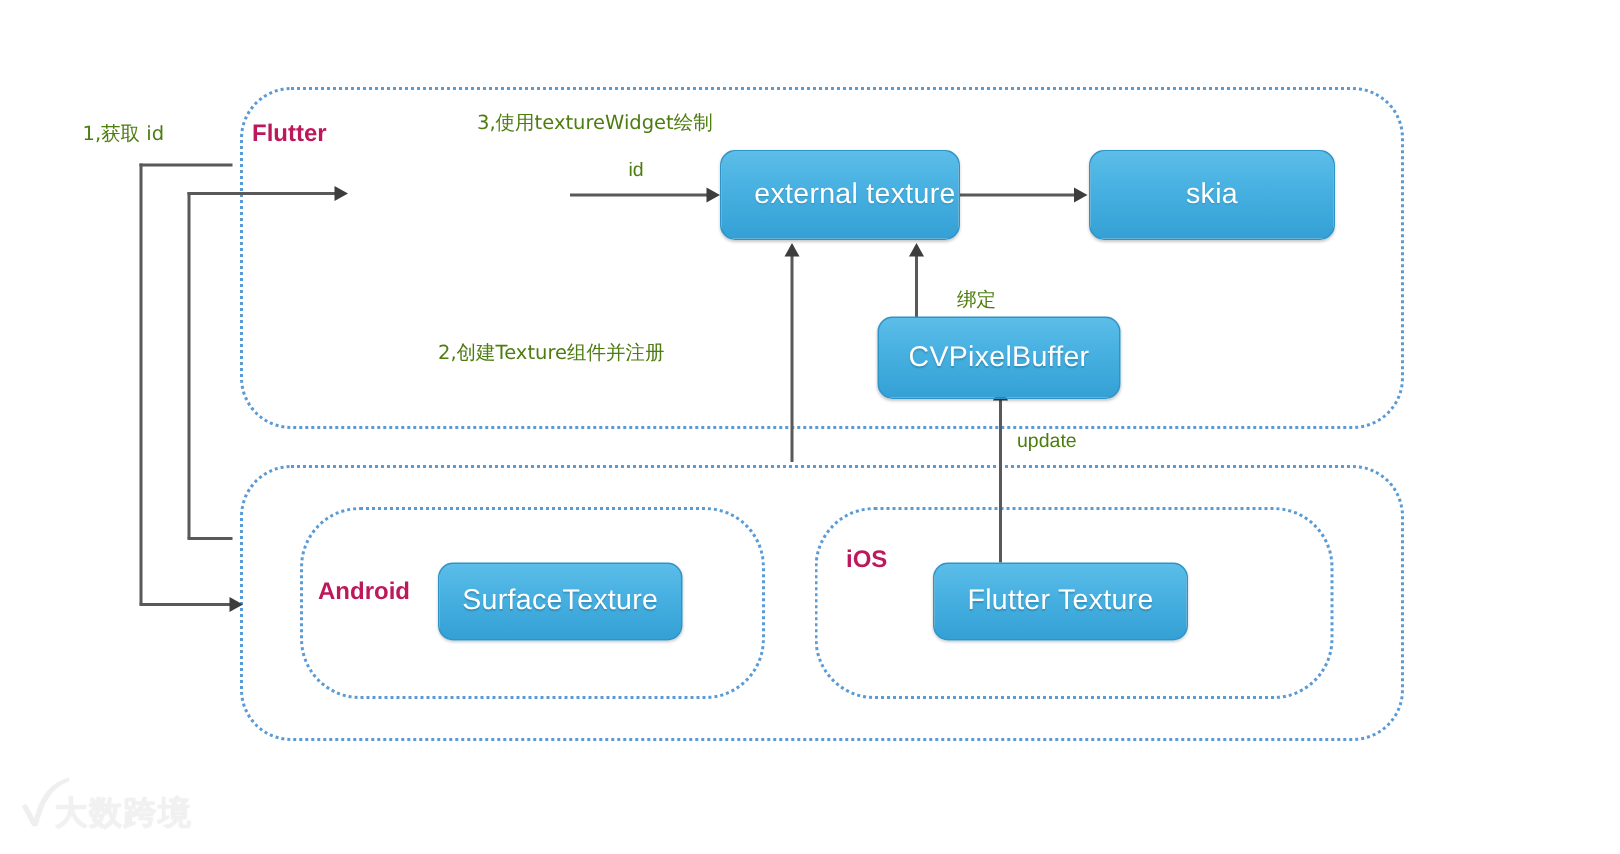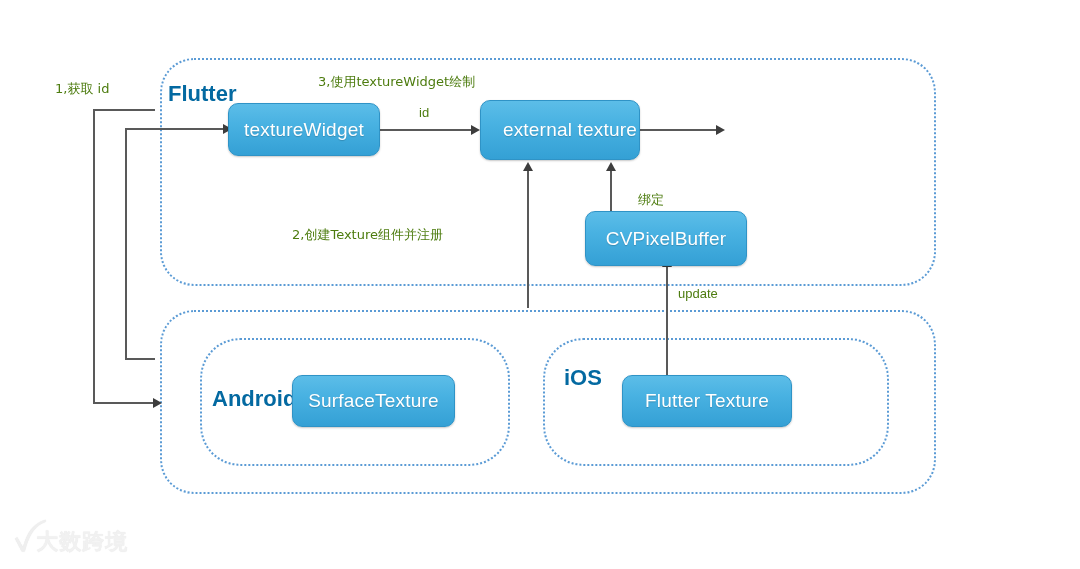--- a/index.html
+++ b/index.html
@@ -24,22 +24,22 @@
     border-radius: 34px;
     box-sizing: border-box;
     background: transparent;
   }
   .container.inner {
     border-radius: 40px;
   }
   .container-label {
     position: absolute;
     font-weight: bold;
-    font-size: 22px;
-    color: #0369a1;
+    font-size: 16px;
+    color: #be185d;
     white-space: nowrap;
   }
   
   .node {
     position: absolute;
     box-sizing: border-box;
     border-radius: 10px;
     background: linear-gradient(180deg, #5cbde8 0%, #49b2e2 38%, #34a0d5 100%);
     border: 1px solid #2f93c6;
     box-shadow: 0 1px 2px rgba(0,0,0,0.22);
@@ -147,28 +147,28 @@
 
   <div class="line v" style="left:527px; top:170px; height:138px;"></div>
   <div class="arrow up" style="left:523px; top:162px;"></div>
 
   <div class="line v" style="left:610px; top:170px; height:42px;"></div>
   <div class="arrow up" style="left:606px; top:162px;"></div>
 
   <div class="line v" style="left:666px; top:266px; height:109px;"></div>
   <div class="arrow up" style="left:662px; top:258px;"></div>
 
-  <div class="node" style="left:228px; top:103px; width:152px; height:53px;">
-    <span>textureWidget</span>
-  </div>
 
   <div class="node" style="left:480px; top:100px; width:160px; height:60px;padding-left:20px;">
     <span>external texture</span>
   </div>
 
+  <div class="node" style="left:726px; top:100px; width:164px; height:60px;">
+    <span>skia</span>
+  </div>
 
   <div class="node" style="left:585px; top:211px; width:162px; height:55px;text-align:right;">
     <span>CVPixelBuffer</span>
   </div>
 
   <div class="node" style="left:622px; top:375px; width:170px; height:52px;">
     <span>Flutter Texture</span>
   </div>
 
   <div class="node" style="left:292px; top:375px; width:163px; height:52px;">

